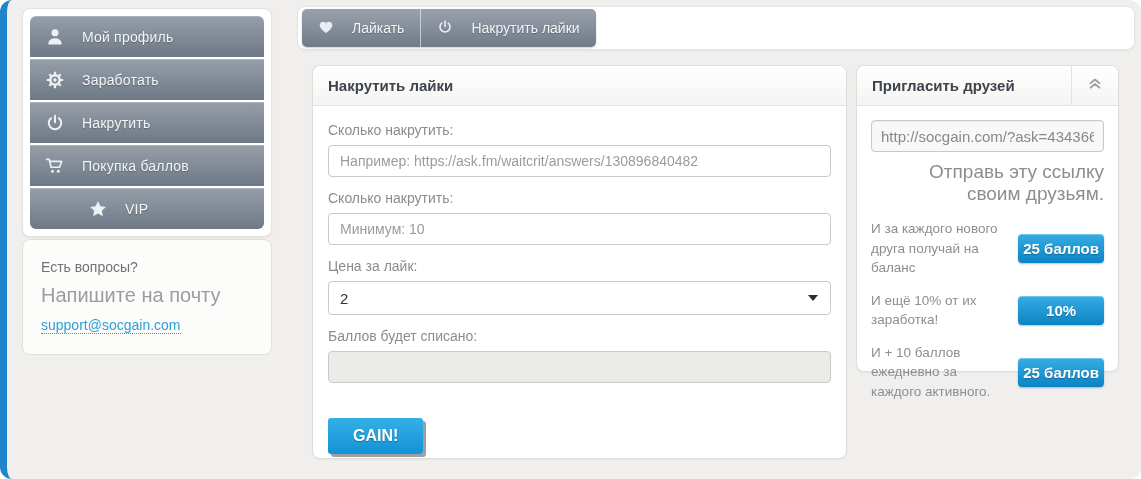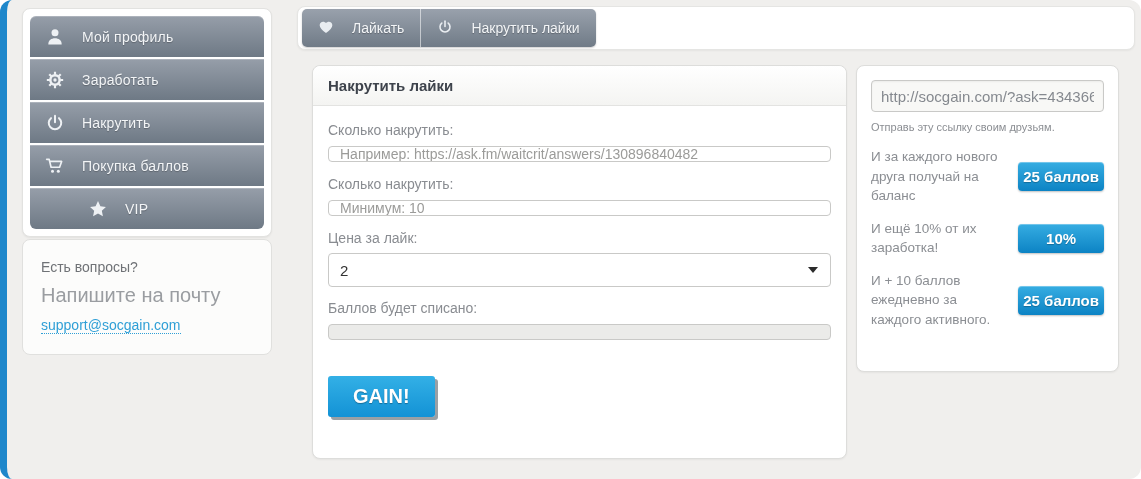--- a/index.html
+++ b/index.html
@@ -32,44 +32,44 @@
 
   
   .panel{position:absolute;background:#fff;border:1px solid #dddddb;border-radius:8px;box-shadow:0 1px 2px rgba(0,0,0,.05);box-sizing:border-box;}
   .panel-header{display:flex;align-items:stretch;background:linear-gradient(#ffffff,#f4f4f2);
     border-bottom:1px solid #e3e3e1;border-radius:8px 8px 0 0;}
   .panel-title{flex:1;padding:11px 15px;font-size:15px;font-weight:bold;color:#3e434c;}
   .main-panel{left:305px;top:65px;width:535px;height:394px;}
   .panel-body{padding:14px 15px;}
 
   .field-label{color:#898c91;font-size:14px;margin:2px 0 7px;}
-  .txt-input{width:100%;box-sizing:border-box;height:16px;border:1px solid #c9c9c7;border-radius:4px;
+  .txt-input{width:100%;box-sizing:border-box;height:32px;border:1px solid #c9c9c7;border-radius:4px;
     padding:0 11px;font-size:14px;color:#555;background:#fff;font-family:"Liberation Sans",sans-serif;outline:none;}
   .txt-input::placeholder{color:#9b9b99;opacity:1;}
   .txt-input:disabled{background:#ebebe9;}
   .field{margin-bottom:13px;}
   .select{position:relative;height:32px;border:1px solid #c9c9c7;border-radius:4px;background:#fff;cursor:pointer;
     display:flex;align-items:center;padding:0 11px;font-size:15px;color:#333;}
   .select .caret{position:absolute;right:12px;top:13px;width:0;height:0;
     border-left:5px solid transparent;border-right:5px solid transparent;border-top:6px solid #2b2b2b;}
   .gain-btn{margin-top:22px;display:inline-block;border:none;cursor:pointer;
-    background:linear-gradient(#33b0e6,#1392d5);color:#fff;font-weight:bold;font-size:20px;
+    background:linear-gradient(#33b0e6,#1392d5);color:#fff;font-weight:bold;font-size:16px;
     padding:9px 25px;border-radius:3px;text-shadow:0 1px 1px rgba(0,0,0,.3);
     box-shadow:3px 3px 0 #9aa0a5;font-family:"Liberation Sans",sans-serif;}
 
   
   .invite-panel{left:849px;top:65px;width:263px;height:307px;}
   .collapse-btn{width:46px;display:flex;align-items:center;justify-content:center;border-left:1px solid #e3e3e1;
     cursor:pointer;border-radius:0 8px 0 0;}
   .collapse-btn svg{width:18px;height:18px;}
   .invite-body{padding:14px 14px;}
   .link-input{width:100%;box-sizing:border-box;height:32px;border:1px solid #c9c9c7;border-radius:4px;
     background:#f8f8f6;color:#85898f;font-size:15px;padding:12px 9px;font-family:"Liberation Sans",sans-serif;outline:none;
     box-shadow:inset 0 1px 2px rgba(0,0,0,.05);}
-  .invite-subtitle{color:#8b8e93;font-size:11px;margin:9px 0 14px;}
+  .invite-subtitle{color:#8b8e93;font-size:19px;margin:9px 0 14px;text-align:right;}
   .benefit{display:flex;align-items:center;justify-content:space-between;margin-bottom:13px;}
   .benefit-text{width:158px;color:#8b8e93;font-size:13.5px;line-height:1.45;white-space:pre-line;}
   .badge{width:92px;text-align:center;padding:6px 0;border-radius:4px;color:#fff;font-weight:bold;font-size:15px;
     background:linear-gradient(#36ade2,#0c83c4);text-shadow:0 1px 1px rgba(0,0,0,.25);
     box-shadow:0 1px 2px rgba(0,0,0,.25), inset 0 1px 0 rgba(255,255,255,.3);}
 </style>
 </head>
 <body>
 
 <div class="stage">
@@ -176,20 +176,31 @@
         </div>
         <div class="field">
           <div class="field-label">Баллов будет списано:</div>
           <input class="txt-input" type="text" disabled="" value="" style="">
         </div>
         <button class="gain-btn">GAIN!</button>
       </div>
     </section>
 
     <section class="panel invite-panel">
+      <div class="panel-header">
+        <div class="panel-title">Пригласить друзей</div>
+        <div class="collapse-btn">
+          <span>
+            <svg viewBox="0 0 24 24" fill="none" stroke="#9aa0a8" stroke-width="2.2" stroke-linecap="round" stroke-linejoin="round">
+              <path d="M6 17l6-5 6 5"></path>
+                <path d="M6 11l6-5 6 5"></path>
+            </svg>
+          </span>
+        </div>
+      </div>
       <div class="invite-body">
         <input class="link-input" type="text" value="http://socgain.com/?ask=434366" style="">
         <div class="invite-subtitle">Отправь эту ссылку своим друзьям.</div>
 
         <div class="benefit">
           <div class="benefit-text">И за каждого нового друга получай на баланс</div>
           <div class="badge">25 баллов</div>
         </div>
         <div class="benefit">
           <div class="benefit-text">И ещё 10% от их заработка!</div>

